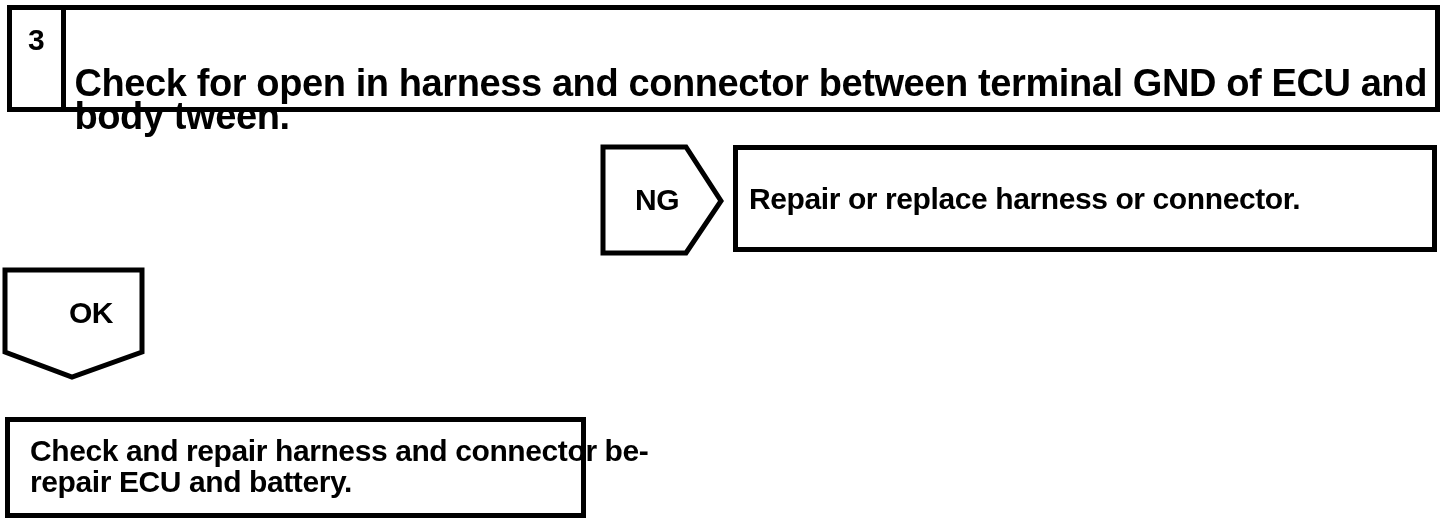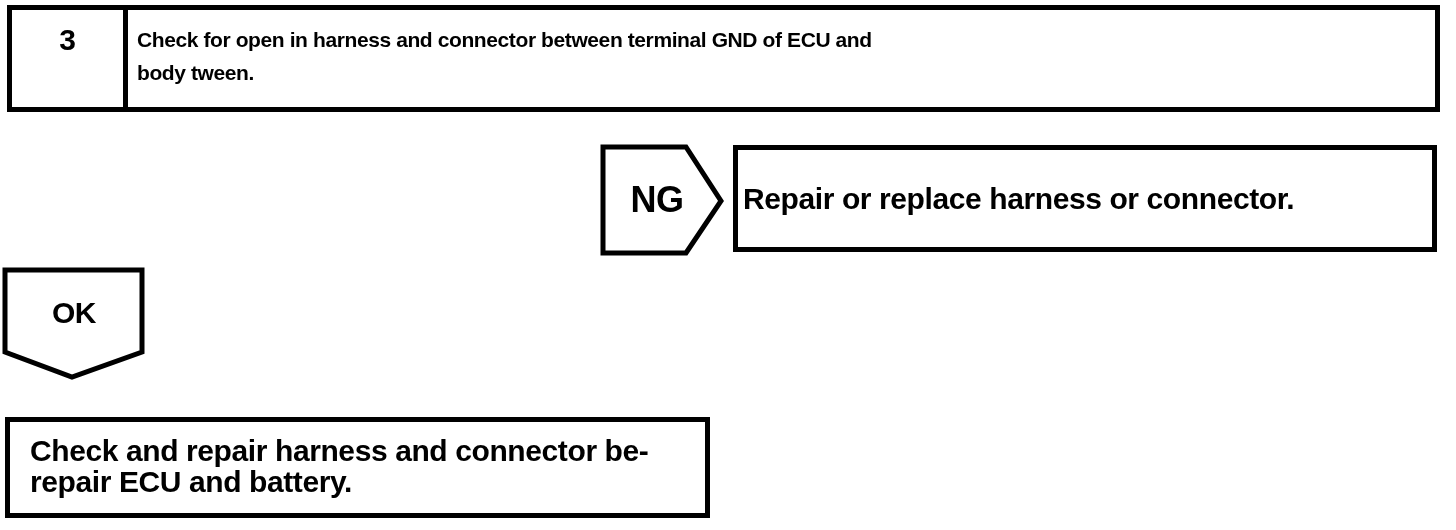--- a/index.html
+++ b/index.html
@@ -32,63 +32,64 @@
     border-right: 5px solid #000;
     display: flex;
     justify-content: center;
     padding-top: 13px;
     font-size: 30px;
     line-height: 33px;
   }
   .step-text {
     flex: 1;
     padding: 13px 8px 0 9px;
-    font-size: 21px;
+    font-size: 38px;
     line-height: 33px;
     letter-spacing: -0.4px;
+    margin-top: 44px;
   }
   .nowrap { white-space: nowrap; }
 
   
   .ng-shape { left: 600px; top: 144px; }
   .ng-label {
     left: 600px; top: 144px;
     width: 114px; height: 111px;
     display: flex; align-items: center; justify-content: center;
-    font-size: 36px;
+    font-size: 30px;
     letter-spacing: -0.4px;
   }
 
   
   .repair-box {
     left: 733px; top: 145px;
     width: 704px; height: 107px;
     border: 5px solid #000;
     display: flex;
     align-items: center;
-    padding-left: 5px;
+    padding-left: 11px;
     font-size: 30px;
     letter-spacing: -0.4px;
     background: #fff;
   }
 
   
   .ok-shape { left: 2px; top: 267px; }
   .ok-label {
-    left: 2px; top: 267px;
+    left: 19px; top: 267px;
     width: 144px; height: 92px;
     display: flex; align-items: center; justify-content: center;
     font-size: 30px;
     letter-spacing: -0.4px;
   }
 
   
   .bottom-box {
     left: 5px; top: 417px;
-    width: 705px; height: 101px;
+    width: 581px; height: 101px;
     border: 5px solid #000;
     padding: 13px 0 0 20px;
     font-size: 30px;
     line-height: 31px;
     letter-spacing: -0.4px;
     background: #fff;
   }
 
   svg polygon {
     fill: #ffffff;

